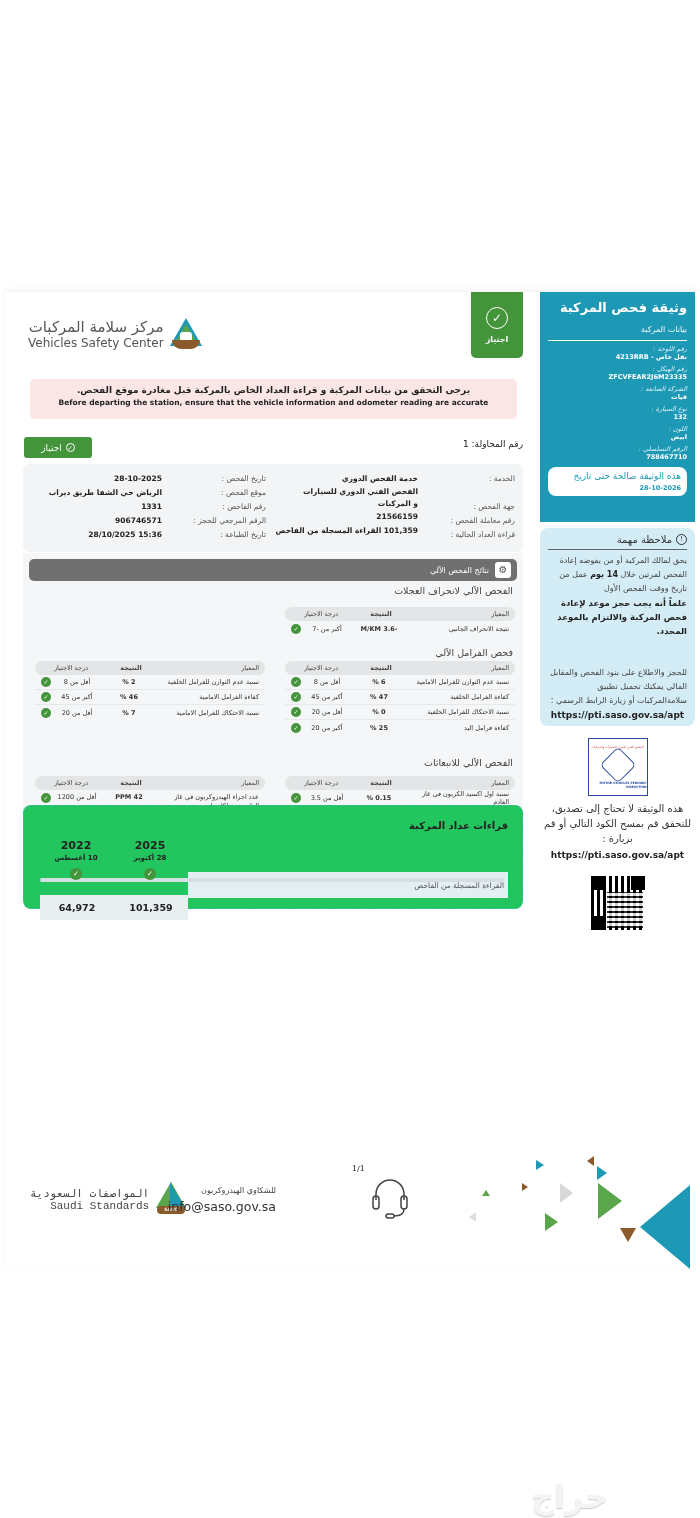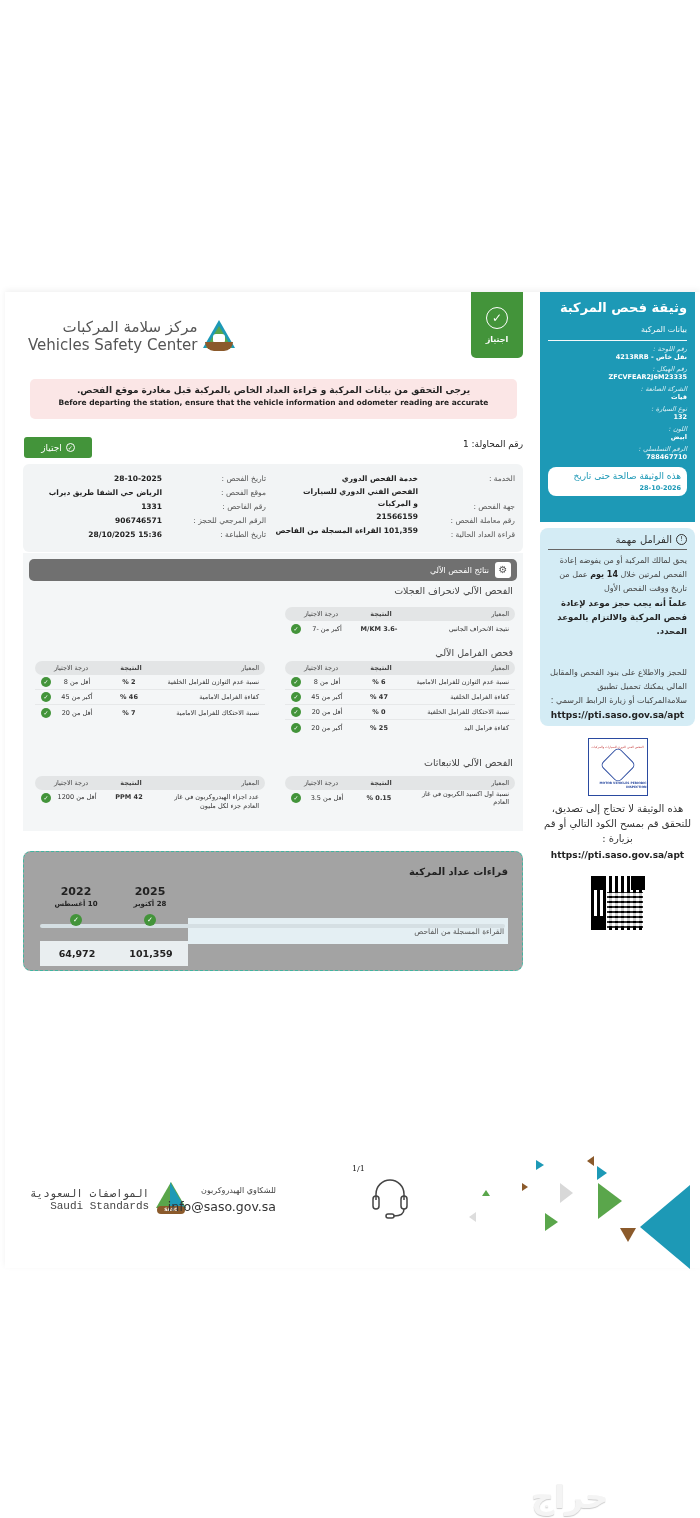--- a/index.html
+++ b/index.html
@@ -41,21 +41,21 @@
       linear-gradient(#000,#000) 40px 0/14px 14px no-repeat,
       linear-gradient(#000,#000) 0 40px/14px 14px no-repeat,
       repeating-linear-gradient(90deg,#000 0 3px,#fff 3px 6px),
       #fff; position: relative; }
   .qr::after { content: ""; position: absolute; left: 16px; top: 16px; width: 36px; height: 36px; background: repeating-linear-gradient(0deg,#000 0 2px,#fff 2px 5px); opacity: 0.8; }
 
   
   .header { position: absolute; left: 28px; top: 318px; display: flex; align-items: center; gap: 6px; }
   .vsc-text { text-align: right; }
   .vsc-ar { font-size: 15px; color: #555; display: block; direction: rtl; }
-  .vsc-en { font-size: 15px; color: #555; display: block; }
+  .vsc-en { font-size: 12px; color: #555; display: block; }
   .vsc-logo { width: 32px; height: 32px; position: relative; }
   .vsc-logo .tri { position: absolute; left: 0; top: 0; width: 0; height: 0; border-left: 16px solid transparent; border-right: 16px solid transparent; border-bottom: 28px solid #1d99b6; }
   .vsc-logo .tri2 { position: absolute; left: 3px; top: 6px; width: 0; height: 0; border-left: 13px solid transparent; border-right: 13px solid transparent; border-bottom: 22px solid #5aa64b; }
   .vsc-logo .base { position: absolute; left: 2px; top: 22px; width: 28px; height: 9px; background: #8b5a2b; border-radius: 0 0 12px 12px; }
   .vsc-logo .car { position: absolute; left: 10px; top: 14px; width: 12px; height: 8px; background: #fff; border-radius: 3px 3px 1px 1px; }
 
   .pass-flag { position: absolute; left: 471px; top: 292px; width: 52px; height: 66px; background: #43943a; border-radius: 0 0 5px 5px; display: flex; flex-direction: column; align-items: center; justify-content: center; color: #fff; }
   .pass-circle { width: 22px; height: 22px; border: 1.5px solid #fff; border-radius: 50%; display: flex; align-items: center; justify-content: center; font-size: 12px; }
   .pass-flag-label { font-size: 8px; margin-top: 6px; font-weight: bold; }
 
@@ -80,21 +80,21 @@
 
   .sec-title { font-size: 9.5px; color: #444; margin: 4px 10px 4px 0; }
   .tbl { position: absolute; font-size: 6.5px; }
   .tbl-head { height: 14px; background: #e3e5e6; border-radius: 7px; display: flex; align-items: center; color: #444; padding: 0 6px; }
   .tbl-row { height: 15px; display: flex; align-items: center; border-bottom: 1px solid #e6e8e9; padding: 0 6px; color: #333; }
   .c-crit { flex: 1; text-align: right; }
   .c-res { width: 60px; text-align: center; font-weight: bold; direction: ltr; }
   .c-pass { width: 44px; text-align: center; }
   .c-ok { width: 10px; height: 10px; background: #43943a; border-radius: 50%; color: #fff; font-size: 6px; line-height: 10px; text-align: center; margin-right: 4px; }
 
-  .odo { position: absolute; left: 23px; top: 851px; width: 500px; height: 120px; border: 1.5px dashed #3fb6a0; border-radius: 8px; background: #a3a3a3; direction: rtl; }
+  .odo { position: absolute; left: 23px; top: 805px; width: 500px; height: 104px; border: 1.5px dashed #3fb6a0; border-radius: 8px; background: #22c55e; direction: rtl; }
   .odo-title { position: absolute; right: 14px; top: 14px; font-size: 10px; font-weight: bold; color: #222; }
   .odo-track { position: absolute; right: 14px; top: 66px; width: 320px; height: 26px; background: #e4eff3; }
   .odo-track-label { position: absolute; right: 4px; top: 9px; font-size: 7.5px; color: #555; }
   .odo-line { position: absolute; left: 16px; top: 72px; width: 465px; height: 4px; background: #d5dfe3; border-radius: 2px; }
   .odo-col { position: absolute; top: 33px; width: 72px; text-align: center; }
   .odo-year { font-size: 11px; font-weight: bold; color: #222; display: block; }
   .odo-date { font-size: 7px; font-weight: bold; color: #222; display: block; margin-top: 2px; }
   .odo-check { width: 12px; height: 12px; background: #43943a; border-radius: 50%; color: #fff; font-size: 7px; line-height: 12px; text-align: center; margin: 6px auto 0; position: relative; z-index: 2; }
   .odo-val { position: absolute; top: 89px; width: 74px; height: 25px; background: #e9eef0; font-size: 9.5px; font-weight: bold; color: #222; text-align: center; line-height: 25px; }
 
@@ -151,21 +151,21 @@
       </div>
     <div class="sb-valid">
       <span class="sb-valid-text">هذه الوثيقة صالحة حتى تاريخ</span>
       <span class="sb-valid-date">28-10-2026</span>
     </div>
   </div>
 
   <div class="note">
     <div class="note-head">
       <span class="note-icon">!</span>
-      <span class="note-title">الفرامل مهمة</span>
+      <span class="note-title">ملاحظة مهمة</span>
     </div>
     <div class="note-body">
       <span>يحق لمالك المركبة أو من يفوضه إعادة الفحص لمرتين خلال</span>
       <b>14 يوم</b>
       <span>عمل من تاريخ ووقت الفحص الأول</span>
     </div>
     <div class="note-bold">علماً أنه يجب حجز موعد لإعادة فحص المركبة والالتزام بالموعد المحدد.</div>
     <div class="note-body" style="margin-top:28px">للحجز والاطلاع على بنود الفحص والمقابل المالي يمكنك تحميل تطبيق سلامةالمركبات أو زيارة الرابط الرسمي :</div>
     <div class="note-link">https://pti.saso.gov.sa/apt</div>
   </div>

